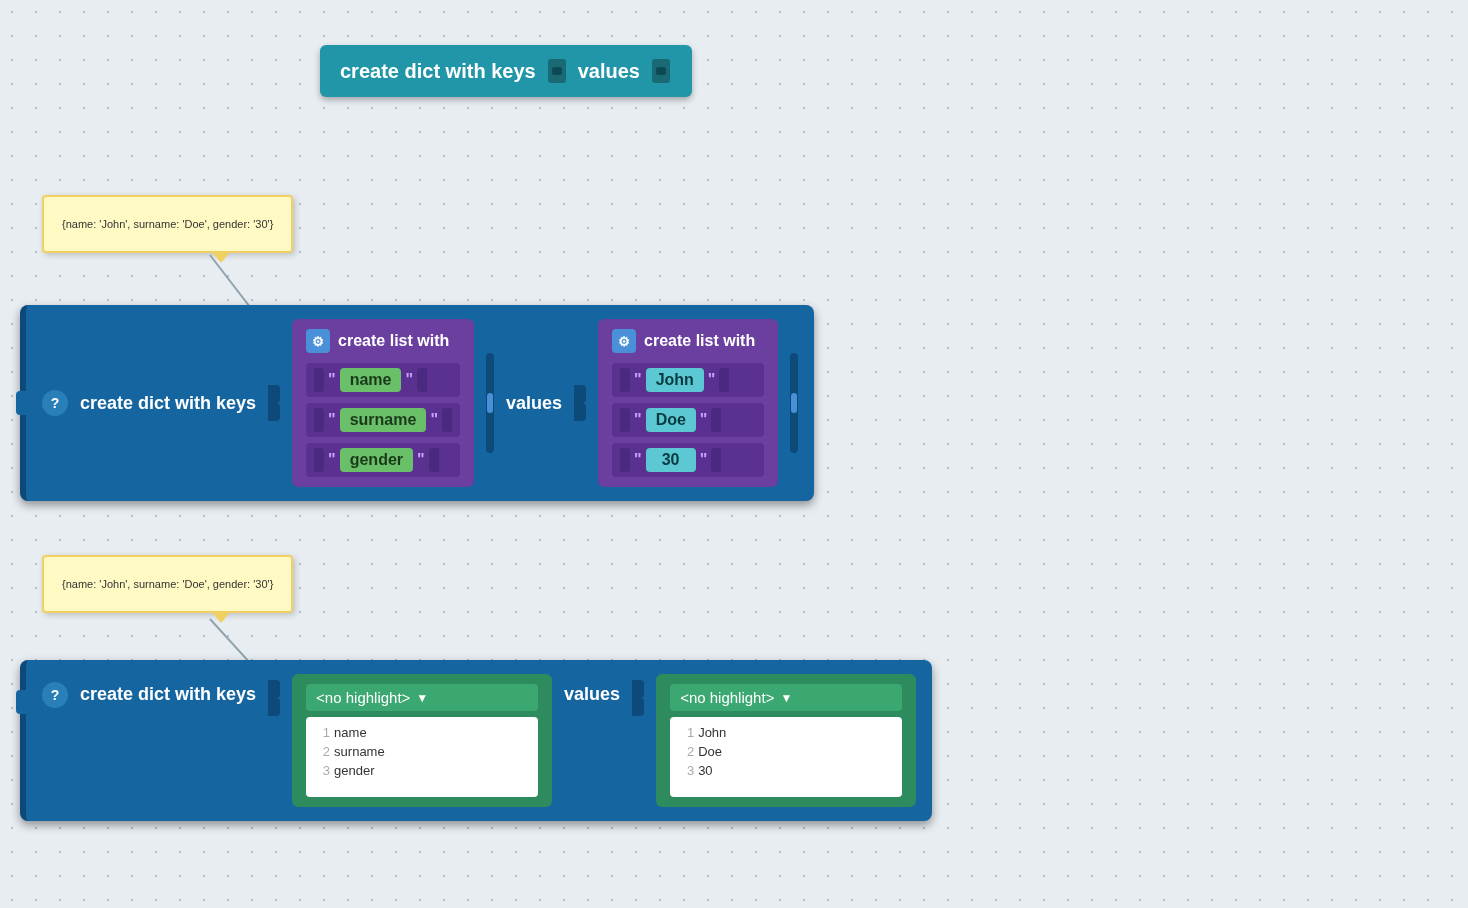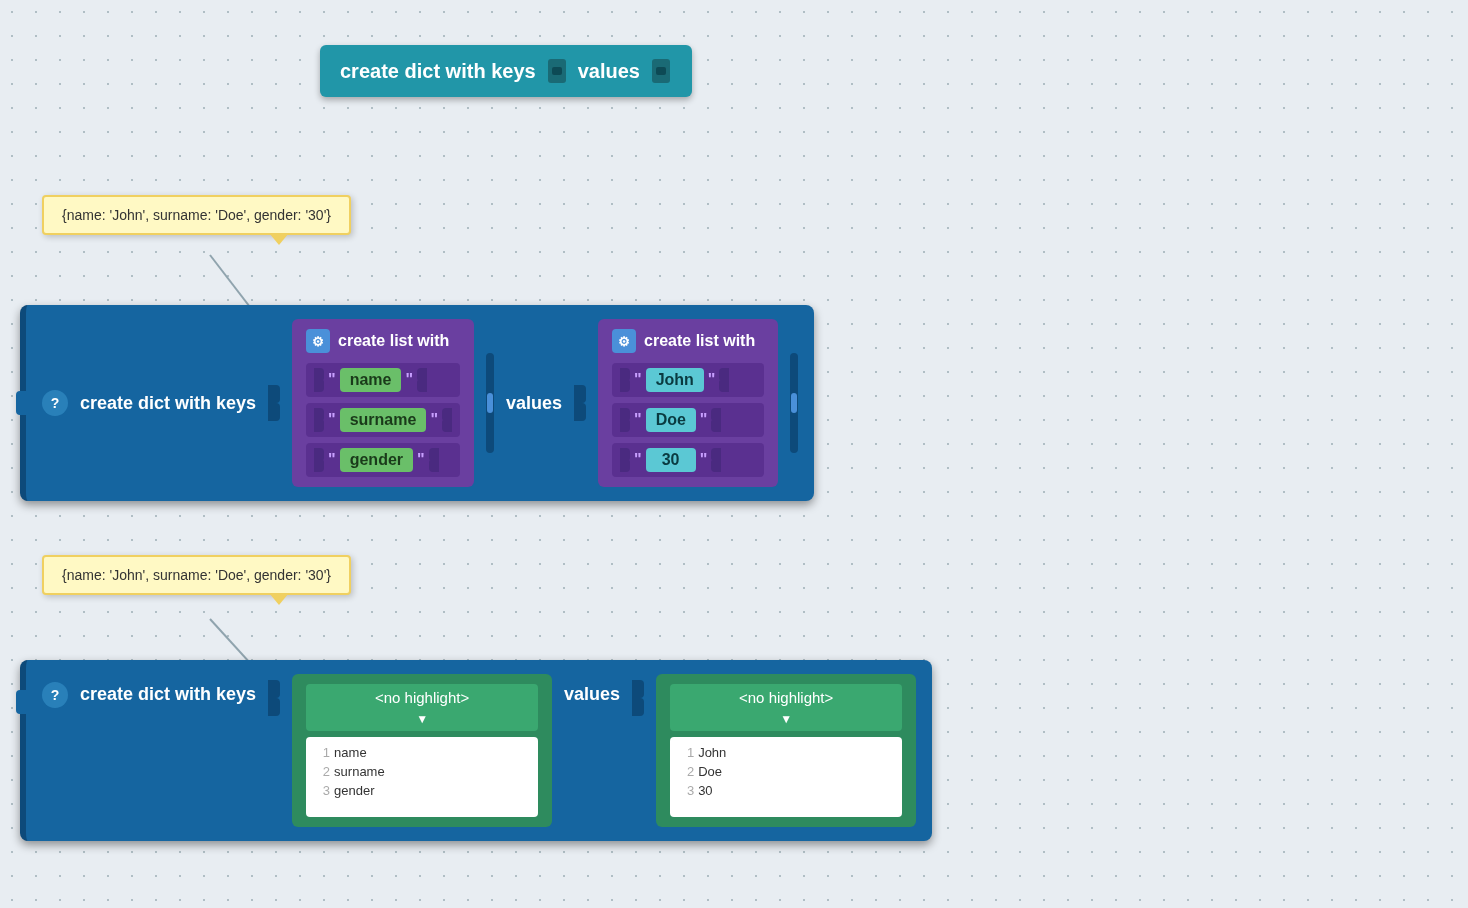--- a/index.html
+++ b/index.html
@@ -60,22 +60,22 @@
       align-items: center;
       gap: 10px;
       box-shadow: 0 3px 6px rgba(0,0,0,0.3);
     }
 
     
     .tooltip-yellow {
       background: #fff9c4;
       border: 2px solid #f0d060;
       border-radius: 4px;
-      padding: 10px 18px;
-      font-size: 14px;
+      padding: 21px 18px;
+      font-size: 11px;
       color: #333;
       position: relative;
       display: inline-block;
       box-shadow: 2px 2px 6px rgba(0,0,0,0.2);
     }
 
     .tooltip-yellow::after {
       content: '';
       position: absolute;
       bottom: -12px;
@@ -208,27 +208,26 @@
       flex-direction: column;
       gap: 6px;
       min-width: 260px;
     }
 
     .no-highlight-dropdown {
       background: #3aa870;
       border: none;
       color: white;
       font-size: 15px;
-      padding: 5px 22px;
+      padding: 5px 10px;
       border-radius: 4px;
       cursor: pointer;
       display: flex;
       align-items: center;
       gap: 6px;
-      flex-direction: column;
     }
 
     .dropdown-arrow {
       color: white;
       font-size: 12px;
     }
 
     .text-area-like {
       background: white;
       border-radius: 4px;

